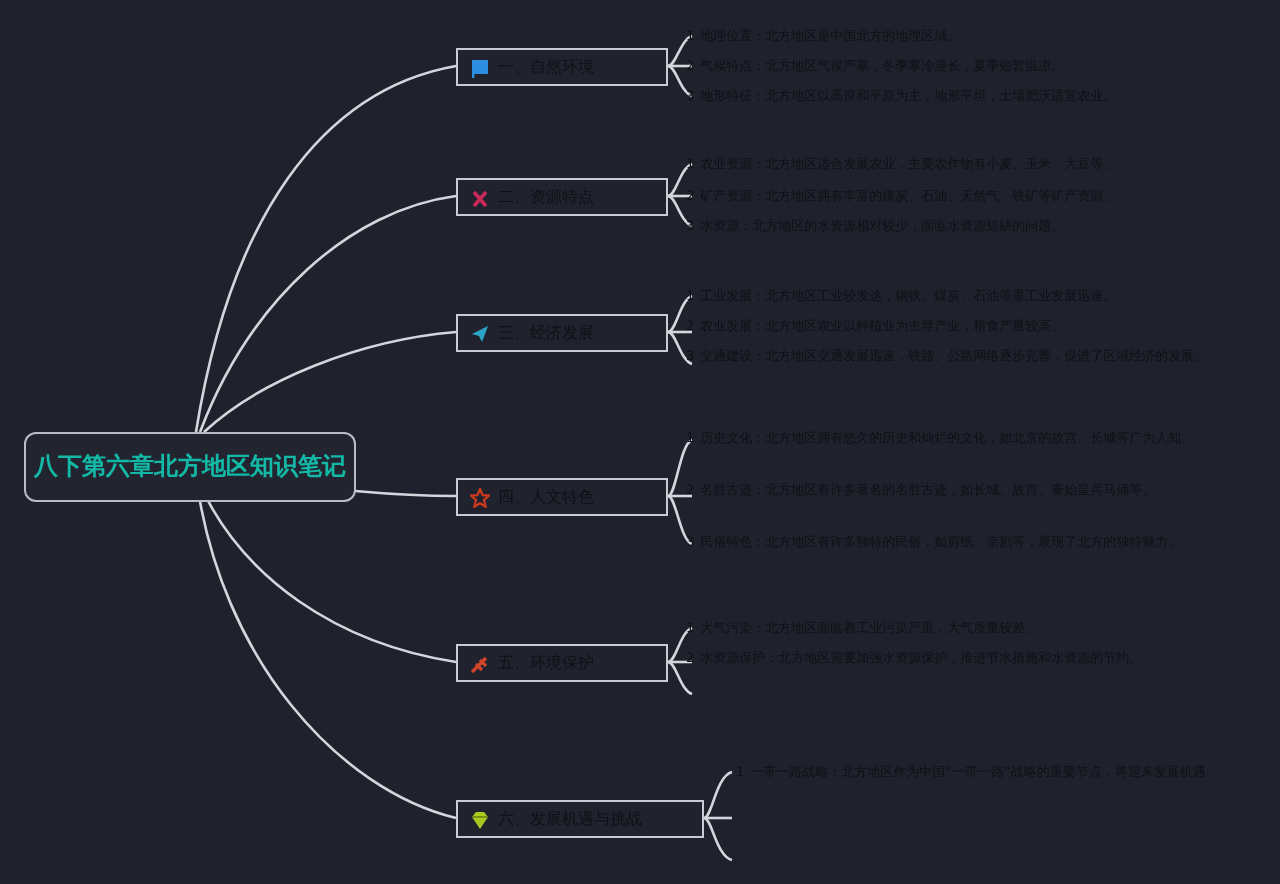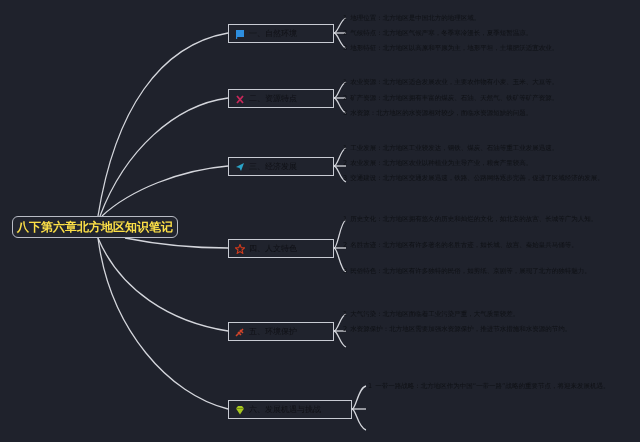--- a/index.html
+++ b/index.html
@@ -5,25 +5,25 @@
   html, body { margin: 0; padding: 0; }
   body {
     width: 640px; height: 442px; overflow: hidden;
     background: #1f222c;
     font-family: "DejaVu Sans", "Liberation Sans", sans-serif;
     position: relative;
   }
   #canvas { position: absolute; left: 0; top: 0; width: 640px; height: 442px; }
   svg.links { position: absolute; left: 0; top: 0; }
   .root {
-    position: absolute; left: 12px; top: 216px; width: 166px; height: 22px;
+    position: absolute; left: 12px; top: 216px; width: 166px; height: 35px;
     border: 1.5px solid #b9bcc6; border-radius: 6px;
     box-sizing: border-box;
     display: flex; align-items: center; justify-content: center;
-    font-size: 12px; font-weight: bold; color: #fde047;
+    font-size: 12px; font-weight: bold; color: #14b8a6;
     background: #22252f;
   }
   .branch {
     position: absolute; left: 228px; width: 106px; height: 19px;
     border: 1.2px solid #c8cbd3; box-sizing: border-box;
     display: flex; align-items: center; padding-left: 6px;
     font-size: 8px; color: #0f1015; background: #20232d;
   }
   .branch.wide { width: 124px; }
   .branch .icon { width: 10px; height: 10px; margin-right: 4px; flex: none; display:flex; align-items:center; justify-content:center; font-size:9px; line-height:1; }

